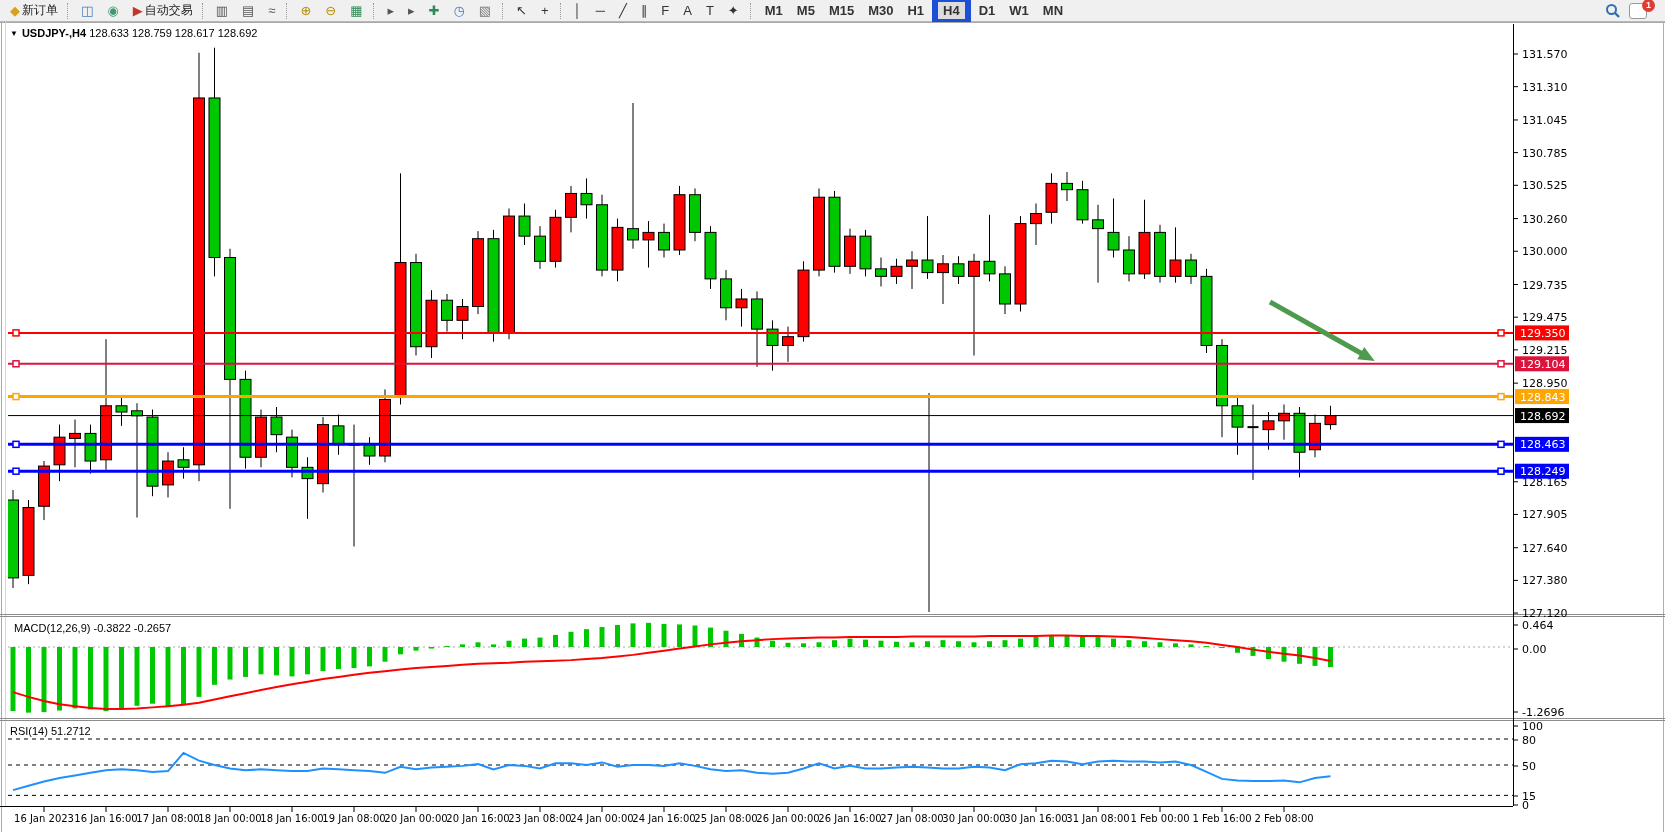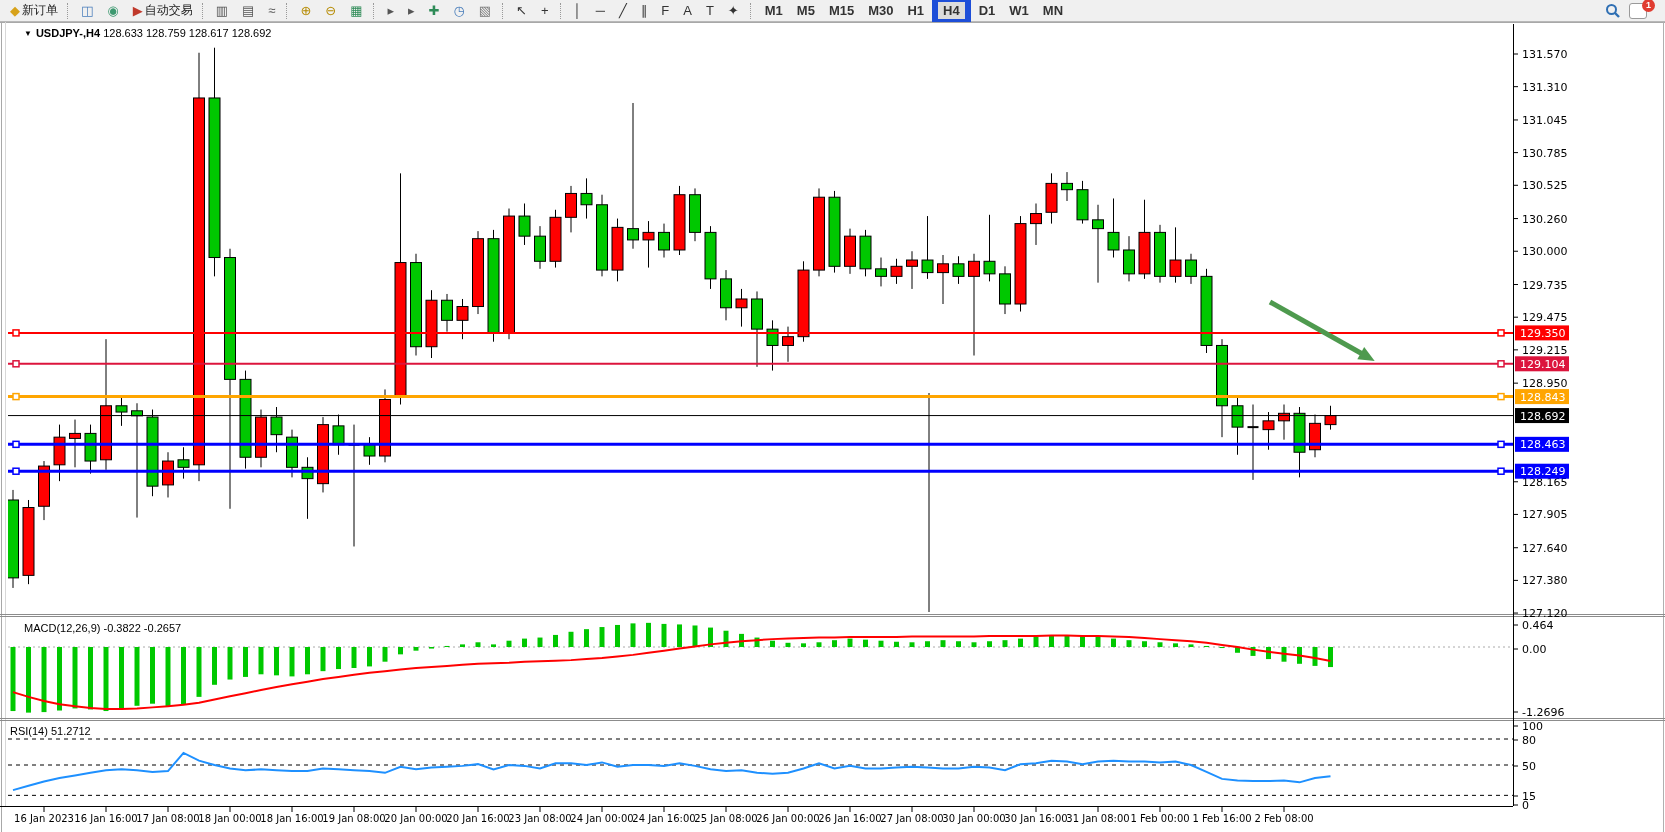--- a/index.html
+++ b/index.html
@@ -17,22 +17,22 @@
   #tb-right{margin-left:auto;display:flex;align-items:center;}
   .badge{position:relative;display:inline-block;width:16px;height:14px;border:1px solid #9a9a9a;
     border-radius:3px;background:#fff;margin-left:8px;margin-right:14px;}
   .badge i{position:absolute;right:-9px;top:-5px;width:13px;height:13px;border-radius:50%;
     background:#e03c31;color:#fff;font-style:normal;font-size:9px;line-height:13px;text-align:center;font-weight:bold;}
   
   #chartwin{position:absolute;left:0;top:22px;width:1665px;height:810px;background:#ffffff;}
   svg{display:block;}
   svg text{font-family:"DejaVu Sans","Liberation Sans",sans-serif;}
   .overlay{position:absolute;font-size:11px;color:#000;pointer-events:none;white-space:nowrap;}
-  #title-ov{left:24px;top:5px;}
-  #macd-ov{left:24px;top:600px;}
+  #title-ov{left:10px;top:5px;}
+  #macd-ov{left:14px;top:600px;}
   #rsi-ov{left:10px;top:703px;}
   .tri{font-size:8px;vertical-align:1px;margin-right:4px;}
 </style>
 </head>
 <body>
 
 <div id="app">
   <div id="toolbar">
       <span class="tb-btn">
         <span class="glyph" style="color: rgb(215, 162, 26);">◆</span>

